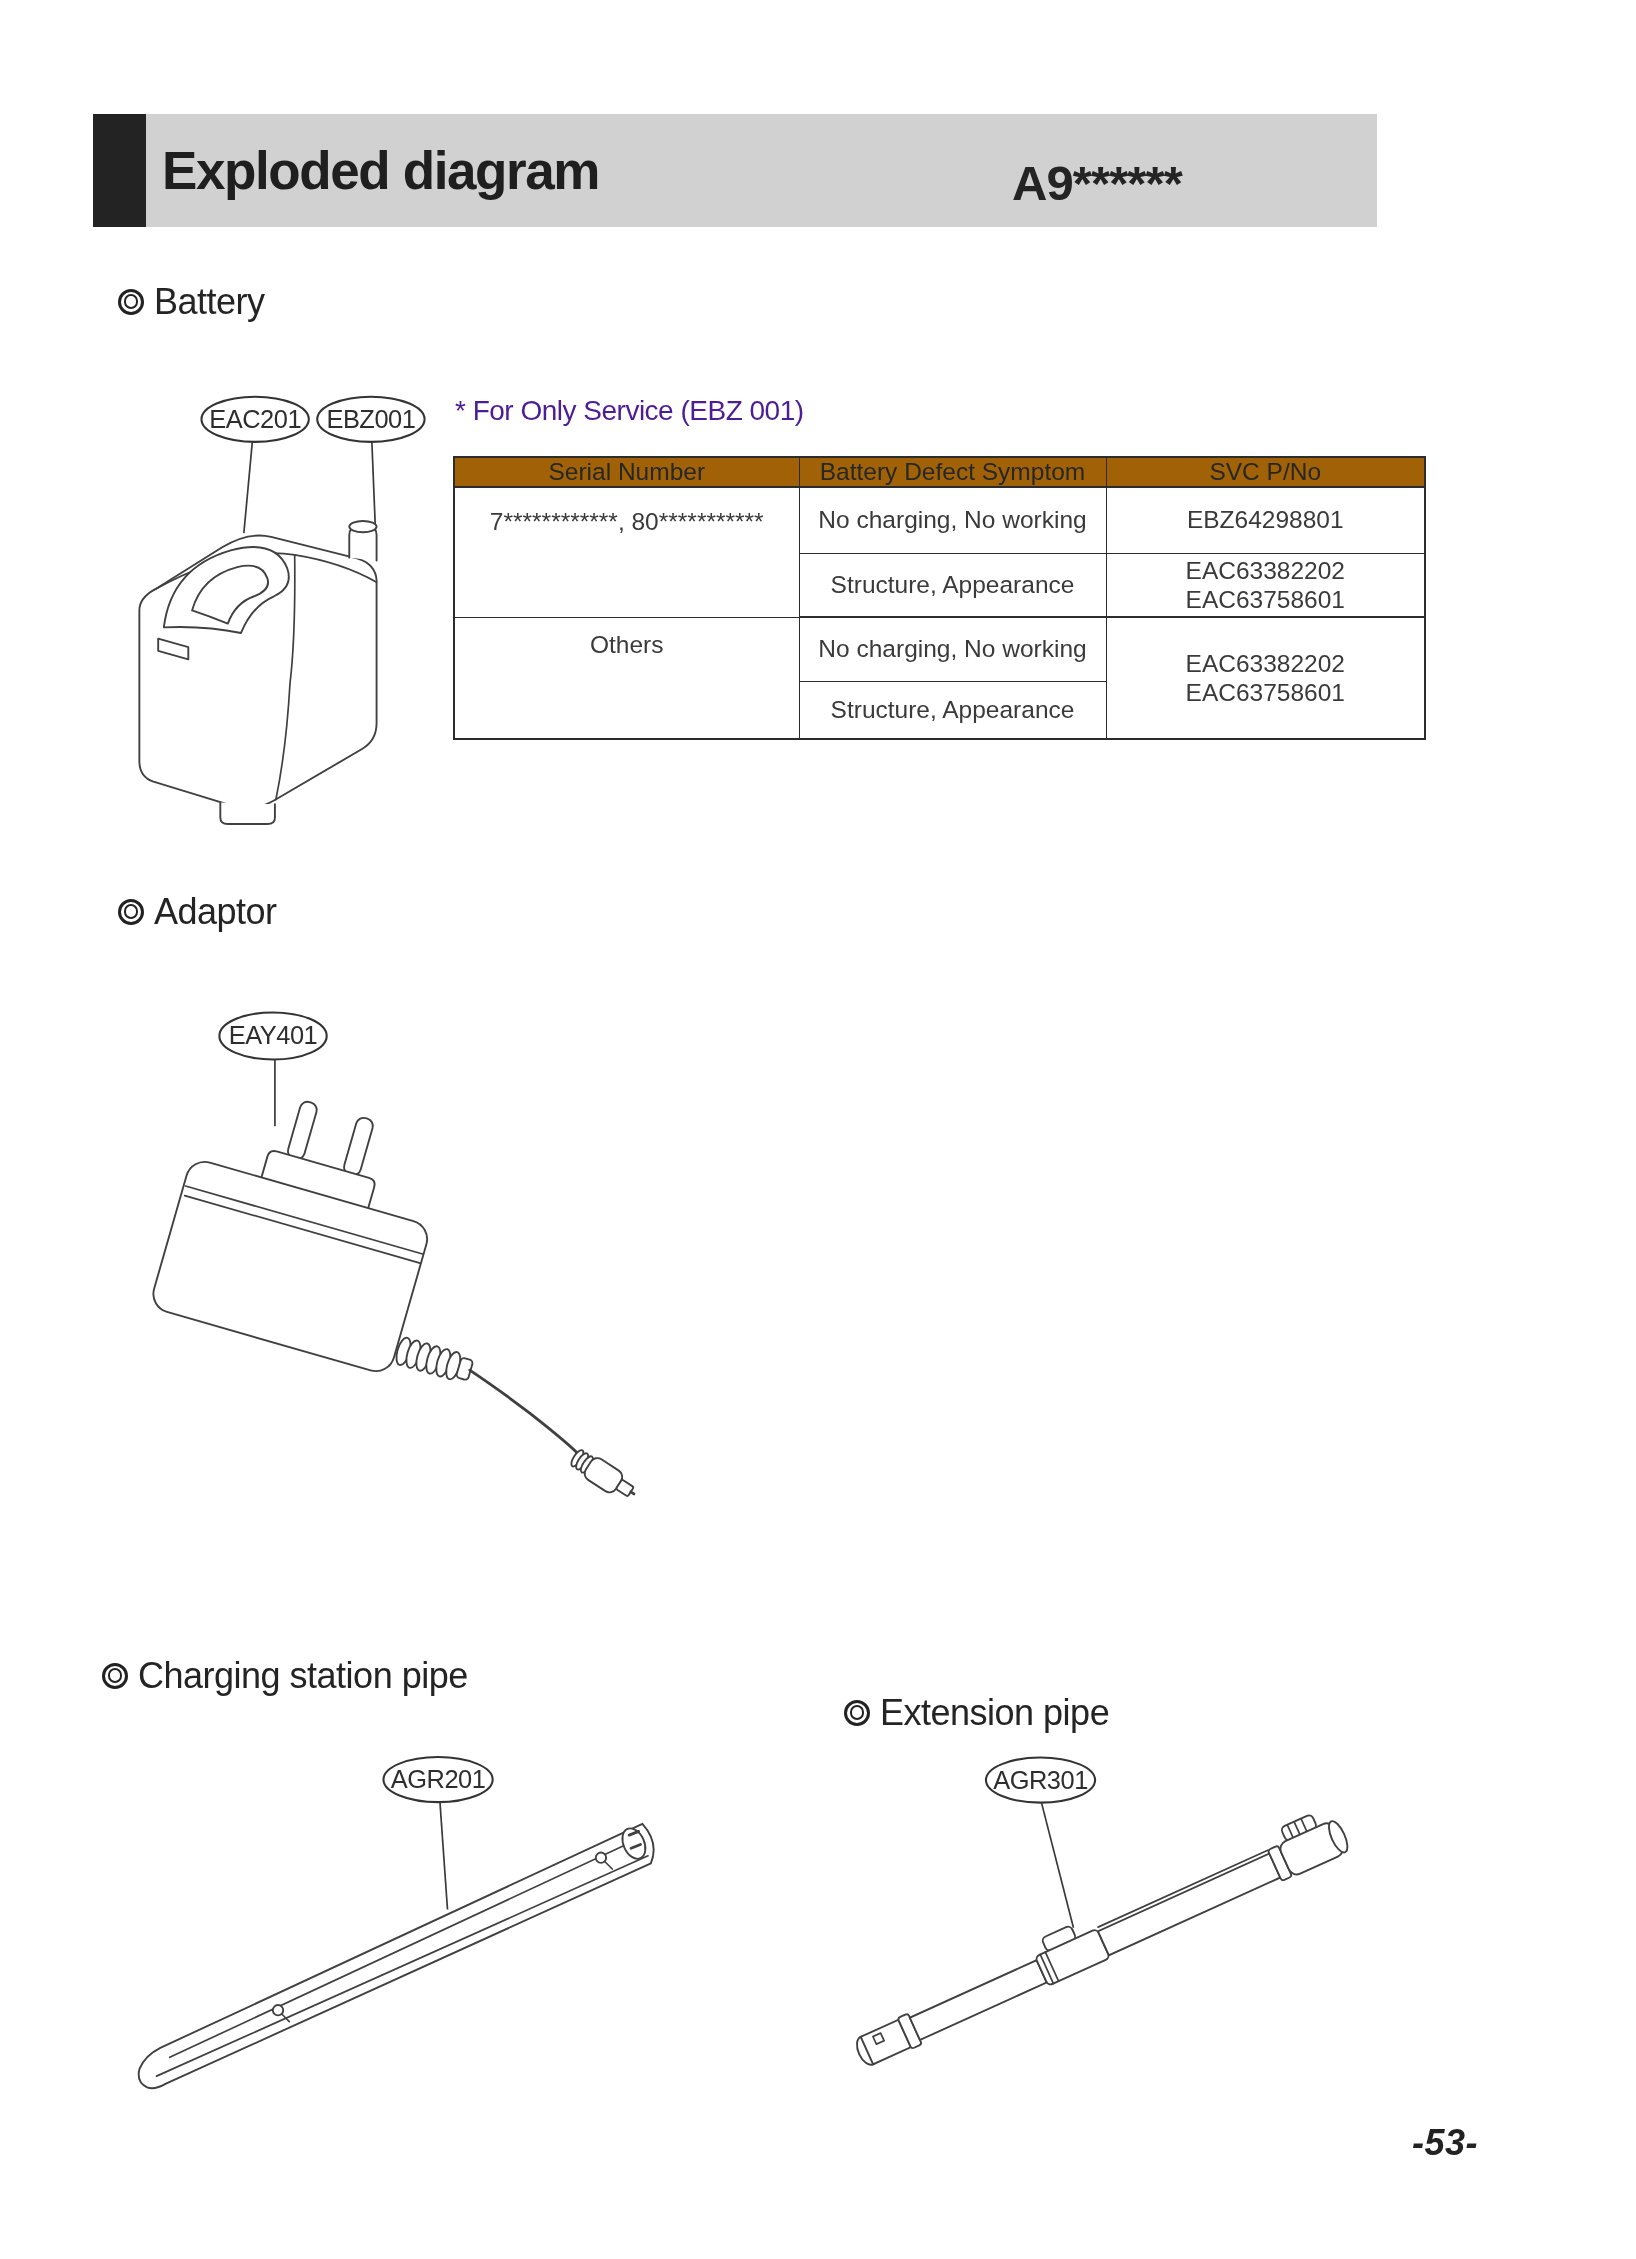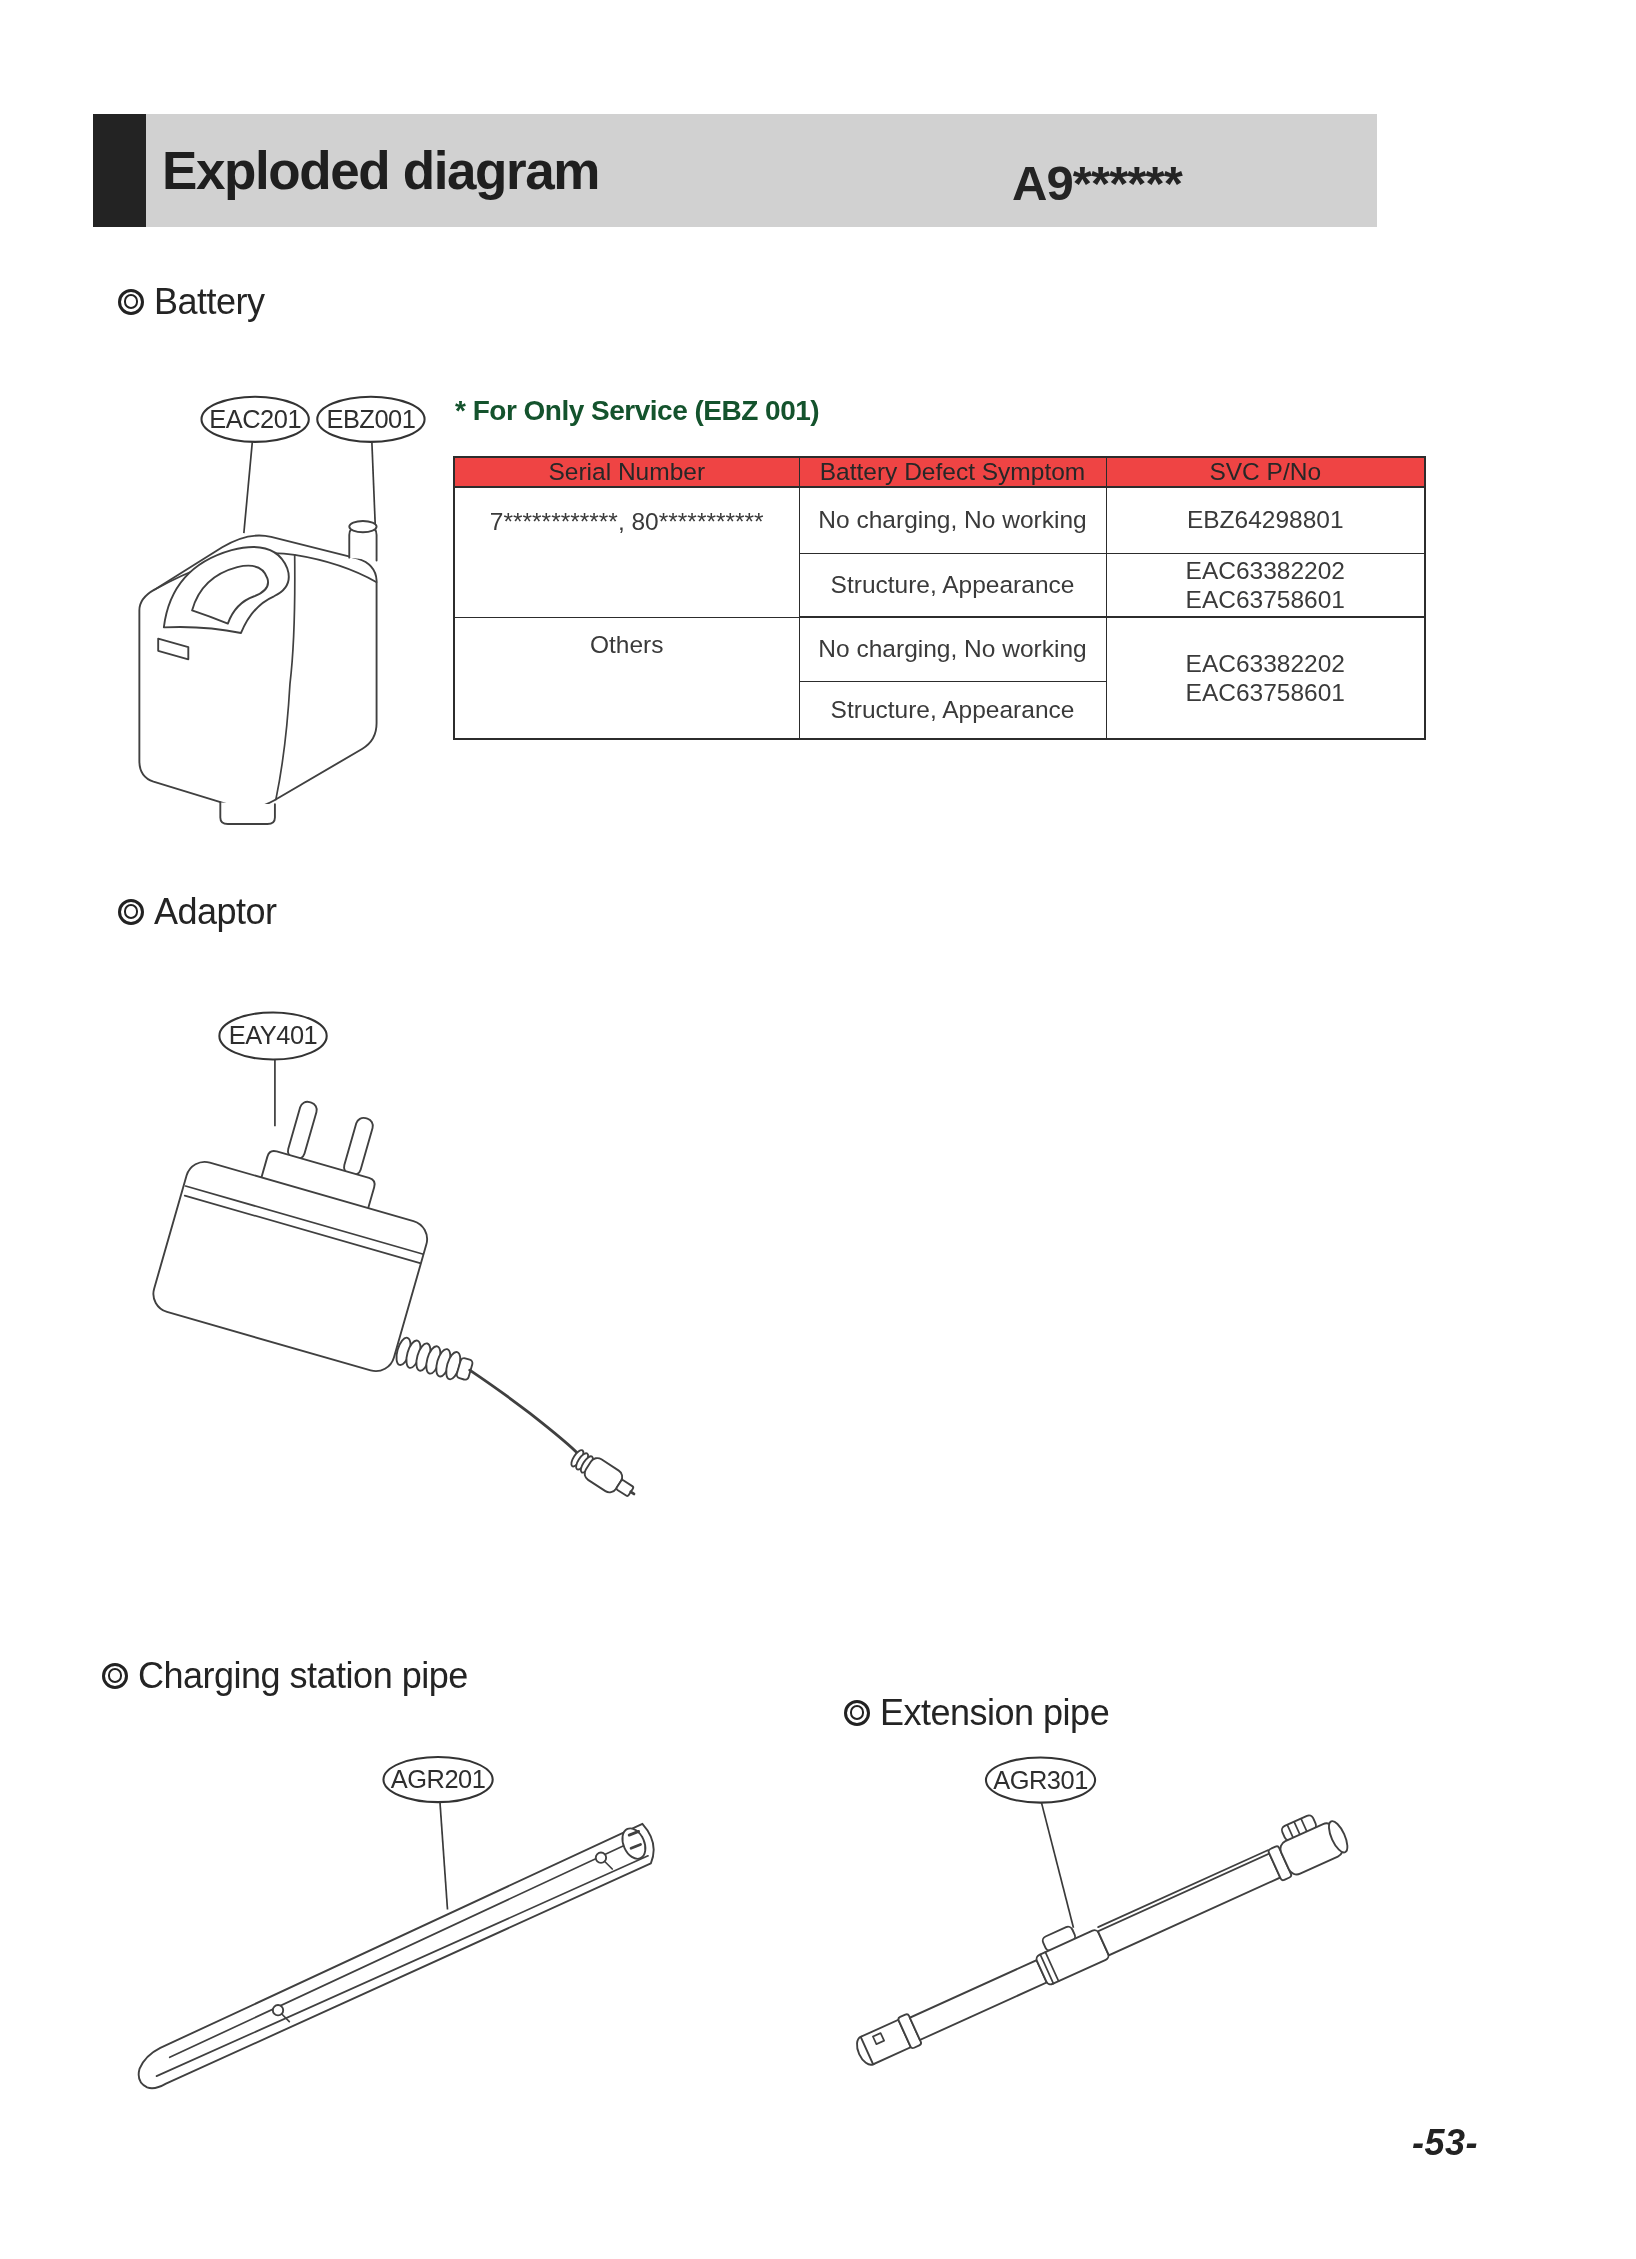--- a/index.html
+++ b/index.html
@@ -26,31 +26,31 @@
   .dbullet{
     width:26px;height:26px;border:3.3px solid #222;border-radius:50%;
     position:relative;flex:0 0 auto;box-sizing:border-box;
   }
   .dbullet::after{
     content:"";position:absolute;inset:2.8px;border:2.8px solid #222;border-radius:50%;
   }
   .sh-label{font-size:36px;letter-spacing:-0.5px;color:#242424;white-space:nowrap;}
 
   
-  #service-note{left:455px;top:395px;font-size:28px;font-weight:700;letter-spacing:-0.5px;color:#14532d;}
+  #service-note{left:455px;top:395px;font-size:28px;font-weight:400;letter-spacing:-0.5px;color:#4c1d95;}
   #service-table{
     left:453px;top:456px;border-collapse:collapse;table-layout:fixed;width:971px;
     font-size:24.5px;color:#3a3a3a;
   }
   #service-table th,#service-table td{
     border:1.9px solid #2c2c2c;text-align:center;vertical-align:middle;
     padding:0 5.6px;box-sizing:border-box;font-weight:400;
   }
   #service-table thead th{
-    background:#ef4444;height:30px;color:#272727;
+    background:#a16207;height:30px;color:#272727;
     border-bottom:2.8px solid #2c2c2c;border-top:2.8px solid #2c2c2c;
   }
   #service-table{border:2.8px solid #2c2c2c;}
   #service-table tr.r1 td{height:66px;}
   #service-table tr.r2 td{height:64px;}
   #service-table tr.r3 td{height:64px;}
   #service-table tr.r4 td{height:58px;}
   #service-table tr.r2 td{border-bottom:2.8px solid #2c2c2c;}
   #service-table td.cell-serial{vertical-align:top;padding-top:20px;}
   #service-table td.cell-others{vertical-align:top;padding-top:13px;}

